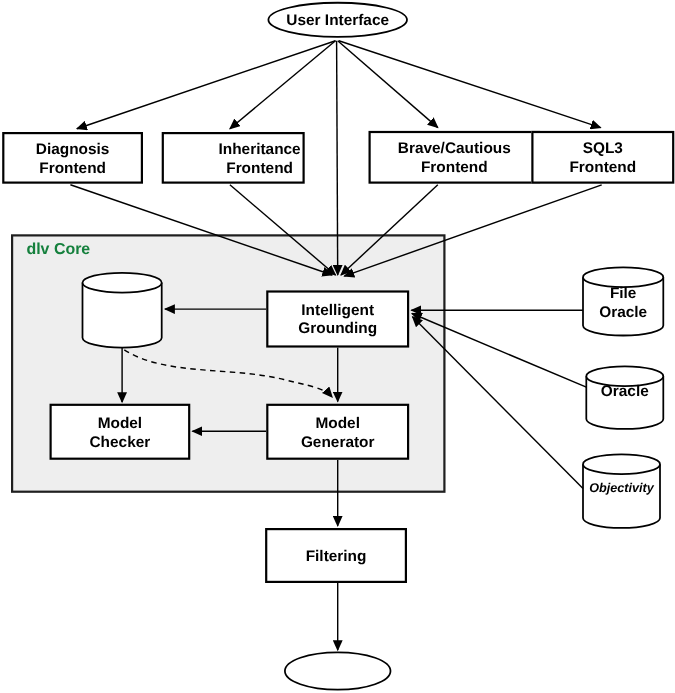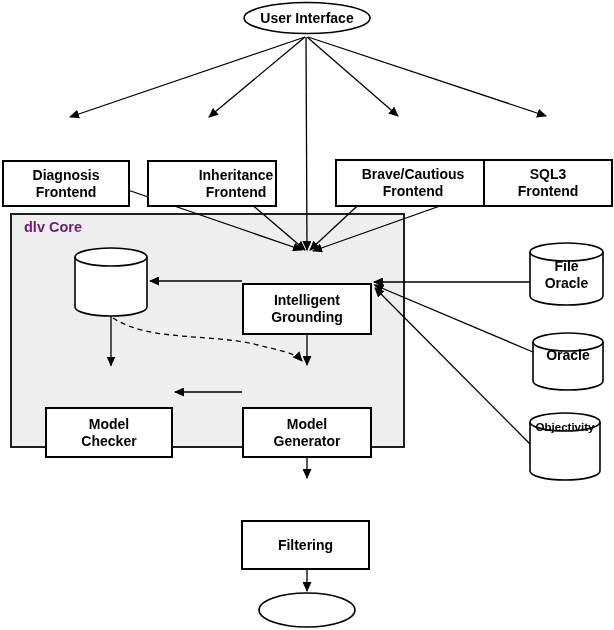--- a/index.html
+++ b/index.html
@@ -9,28 +9,27 @@
   }
   .core-box {
     position:absolute; left:10px; top:213px; width:395px; height:235px;
     background:#eeeeee; border:2px solid #1f1f1f; box-sizing:border-box; z-index:1;
   }
   .edges { position:absolute; left:0; top:0; z-index:2; }
   .box {
     position:absolute; background:#ffffff; border:2px solid #000000;
     box-sizing:border-box; display:flex; align-items:center; justify-content:center;
     z-index:3;
-    margin-top:40px;
   }
   .lbl {
     font-weight:700; font-size:14px; line-height:17px; color:#000000;
     white-space:pre-line; text-align:center;
   }
   .abs { position:absolute; z-index:3; }
-  .core-title { left:24px; top:219px; font-weight:700; font-size:14.5px; color:#701a75; }
+  .core-title { left:24px; top:219px; font-weight:700; font-size:14.5px; color:#15803d; }
   .small { font-size:11.5px; line-height:14px; }
 </style>
 </head>
 <body>
 
 <div class="canvas">
 
   <div class="core-box"></div>
 
   <svg class="edges" width="614" height="630" viewBox="0 0 614 630">
@@ -101,35 +100,35 @@
 Frontend</span>
   </div>
   <div class="box" style="left:483px; top:119px; width:130px; height:48px;">
     <span class="lbl">SQL3
 Frontend</span>
   </div>
 
   <div class="abs core-title">dlv Core</div>
 
 
-  <div class="box" style="left:242px; top:243px; width:130px; height:52px;">
+  <div class="box" style="left:242px; top:264px; width:130px; height:52px;">
     <span class="lbl">Intelligent
 Grounding</span>
   </div>
   <div class="box" style="left:45px; top:367px; width:128px; height:51px;">
     <span class="lbl">Model
 Checker</span>
   </div>
   <div class="box" style="left:242px; top:367px; width:130px; height:51px;">
     <span class="lbl">Model
 Generator</span>
   </div>
 
   <div class="abs lbl" style="left:528px; top:258px; width:77px;">File
 Oracle</div>
   <div class="abs lbl" style="left:533px; top:347px; width:70px;">Oracle</div>
-  <div class="abs lbl small" style="left:528px; top:420px; width:74px;">Objectivity</div>
+  <div class="abs lbl small" style="left:528px; top:437px; width:74px;font-style:italic;">Objectivity</div>
 
   <div class="box" style="left:241px; top:480px; width:129px; height:50px;">
     <span class="lbl">Filtering</span>
   </div>
 
 </div>
 
 </body></html>

